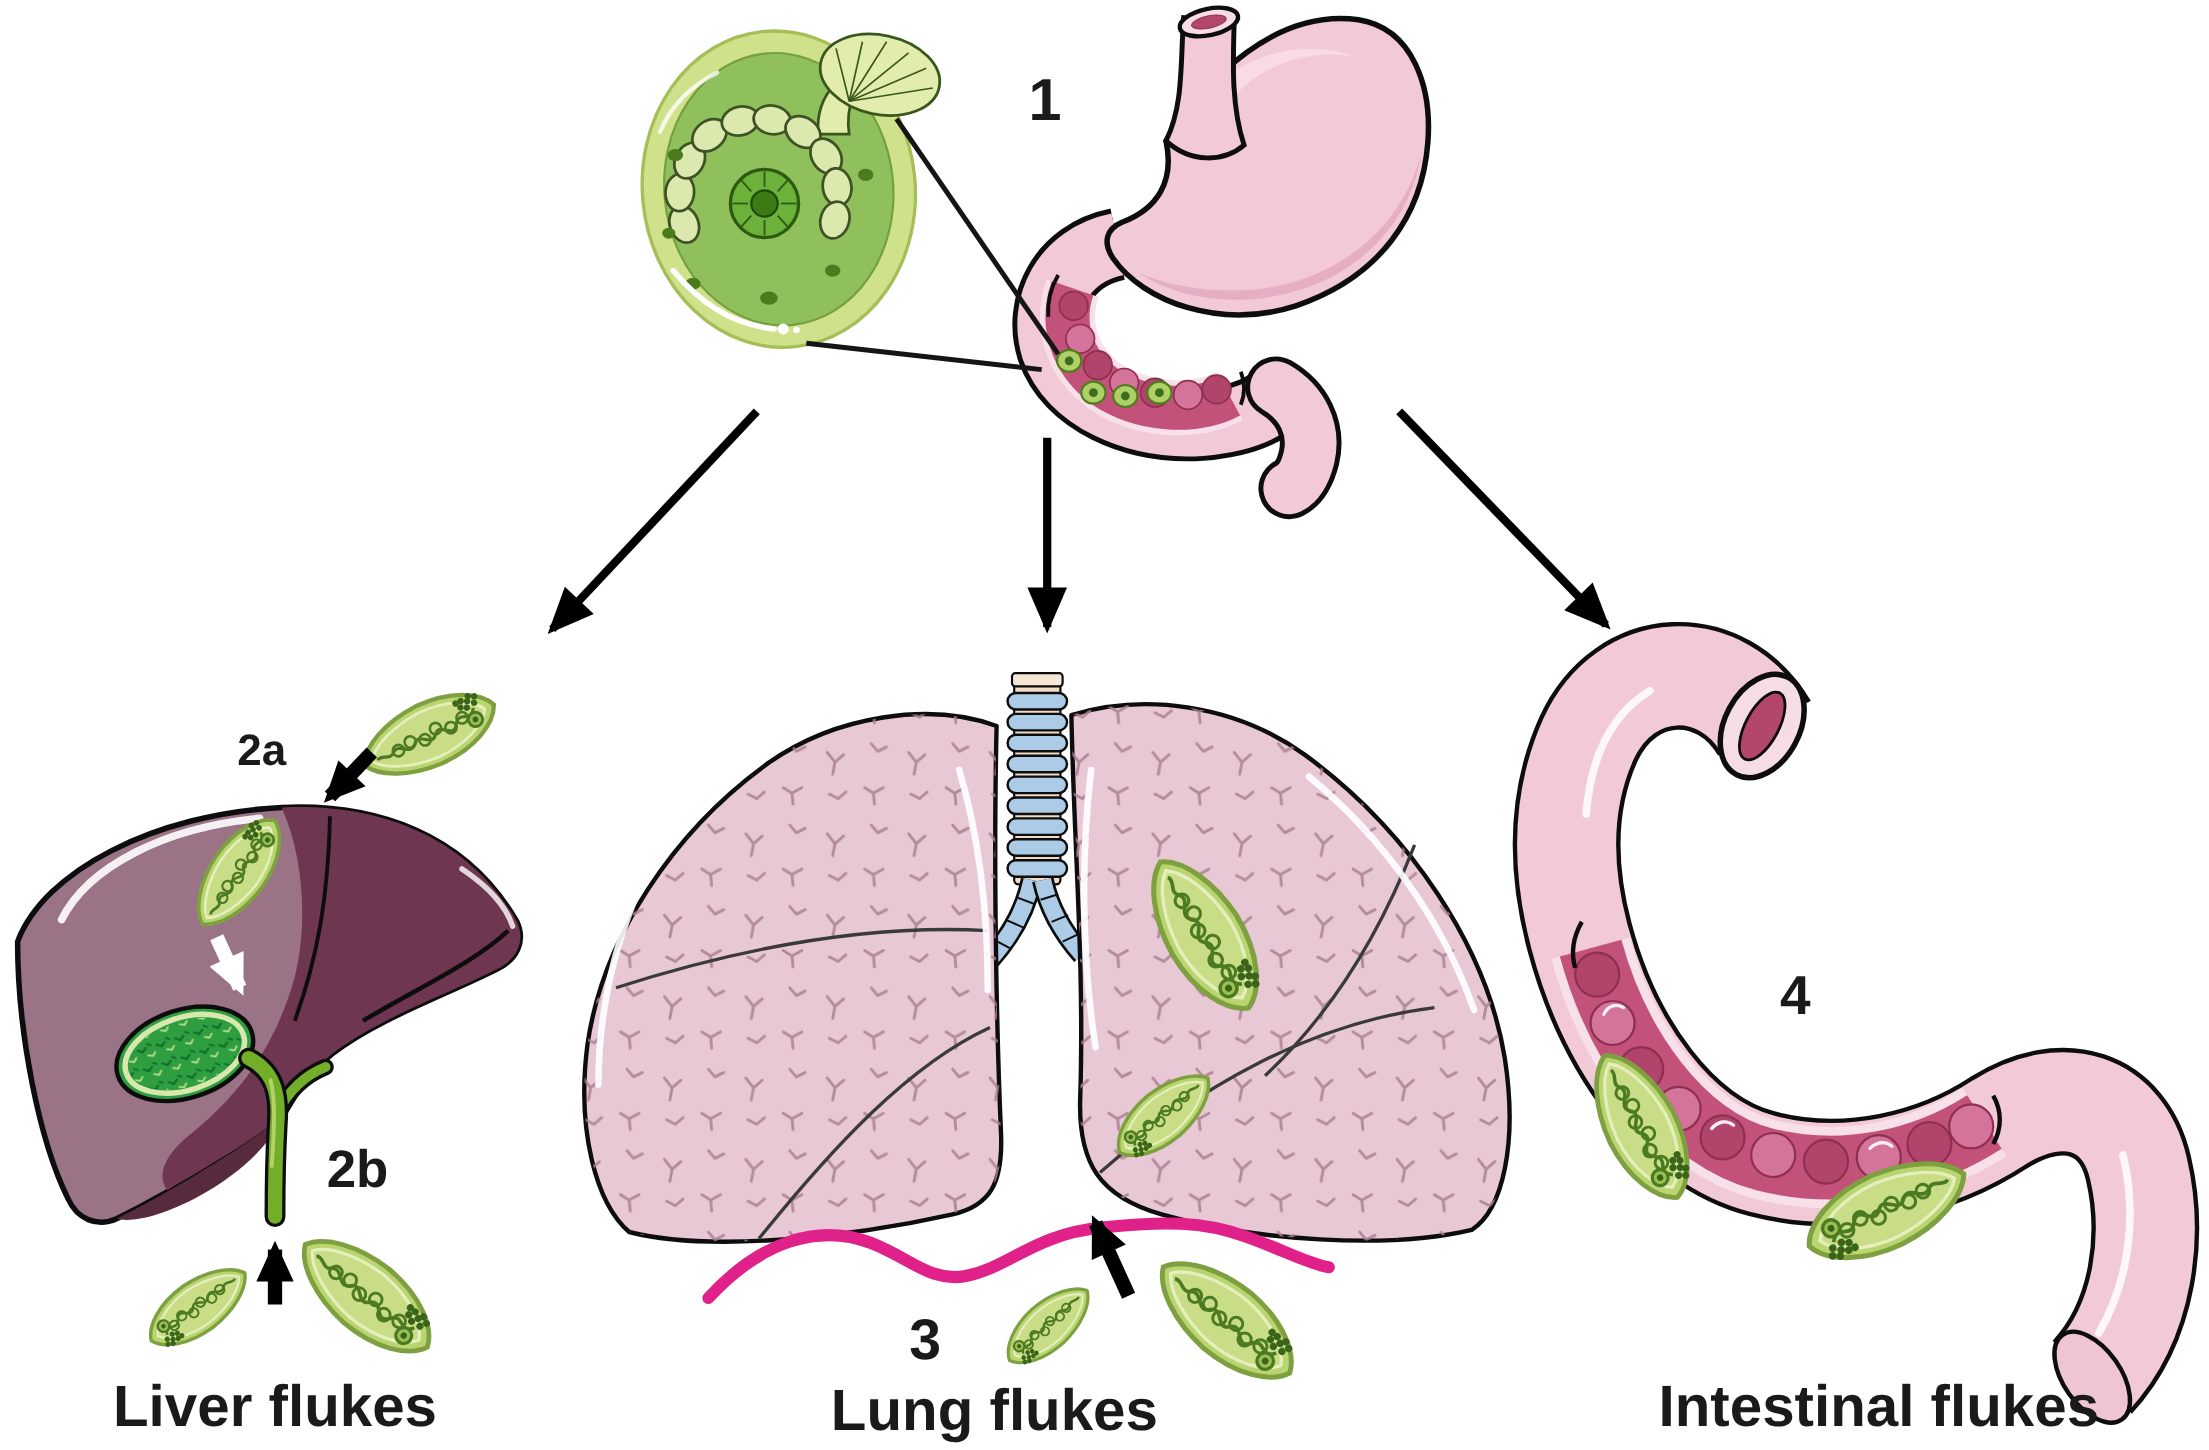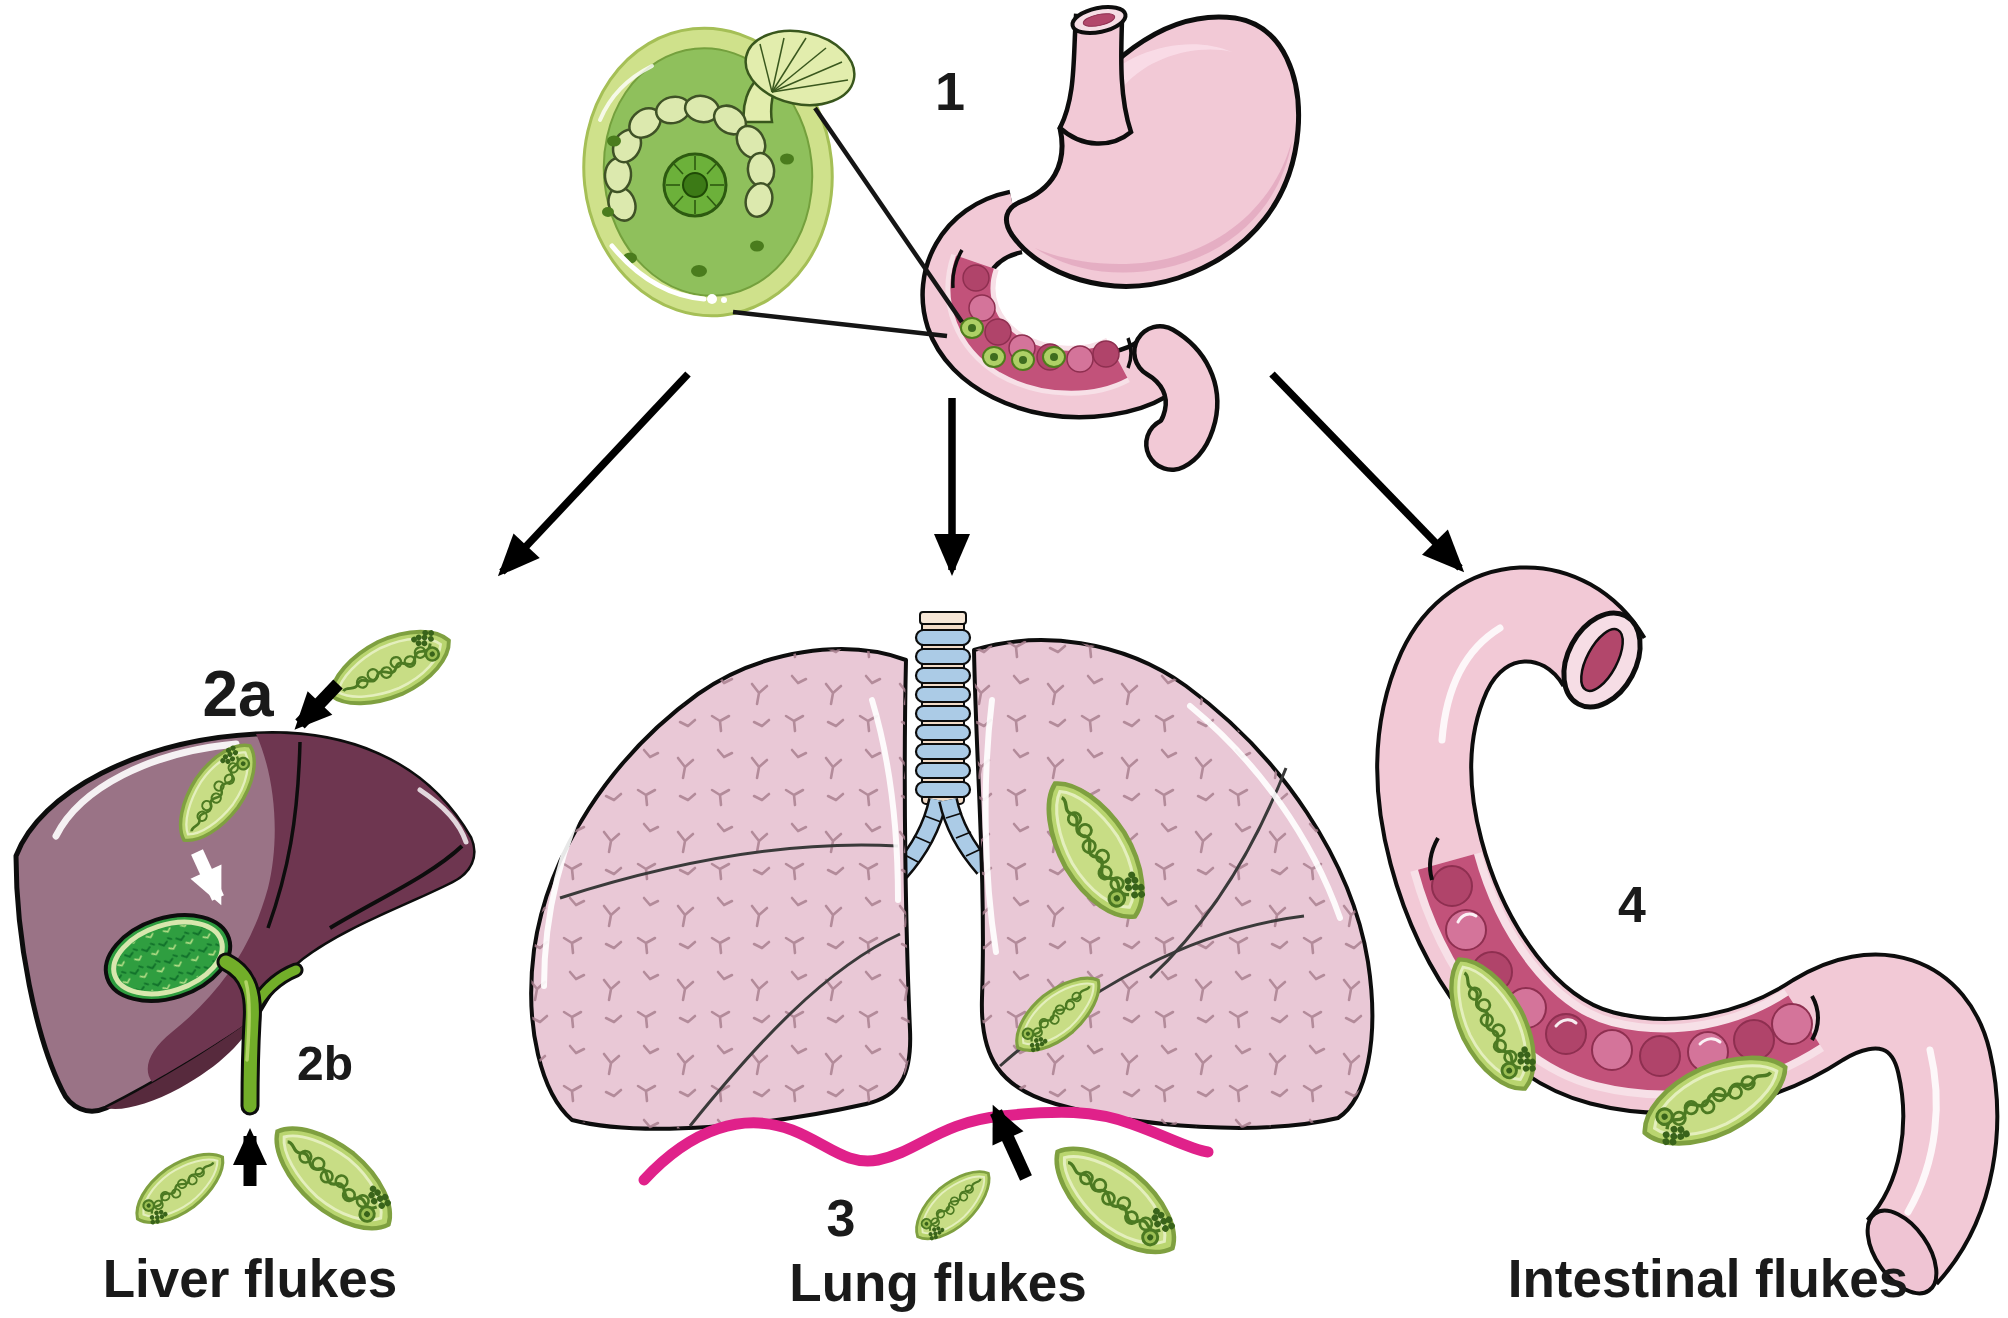--- a/index.html
+++ b/index.html
@@ -364,22 +364,22 @@
       <path d="M 1438,838 C 1430,852 1428,866 1432,880"></path>
       <path d="M 1812,996 C 1820,1010 1820,1026 1812,1040"></path>
     </g>
 
     <use href="#fluke" transform="translate(1492 1024) rotate(-117) scale(1.45)"></use>
     <use href="#fluke" transform="translate(1715 1100) rotate(-25) scale(1.55)"></use>
   </g>
 </svg>
 
 <div class="lbl step" style="left:950px;top:64px;font-size:54px;">1</div>
-<div class="lbl step" style="left:238px;top:662px;font-size:64px;">2a</div>
+<div class="lbl step" style="left:238px;top:662px;font-size:40px;">2a</div>
 <div class="lbl step" style="left:325px;top:1040px;font-size:48px;">2b</div>
 <div class="lbl step" style="left:841px;top:1192px;">3</div>
 <div class="lbl step" style="left:1632px;top:880px;font-size:50px;">4</div>
 
 <div class="lbl cap" style="left:250px;top:1252px;">Liver flukes</div>
-<div class="lbl cap" style="left:938px;top:1256px;">Lung flukes</div>
+<div class="lbl cap" style="left:904px;top:1256px;">Lung flukes</div>
 <div class="lbl cap" style="left:1708px;top:1252px;">Intestinal flukes</div>
 
 </div>
 
 </body></html>

